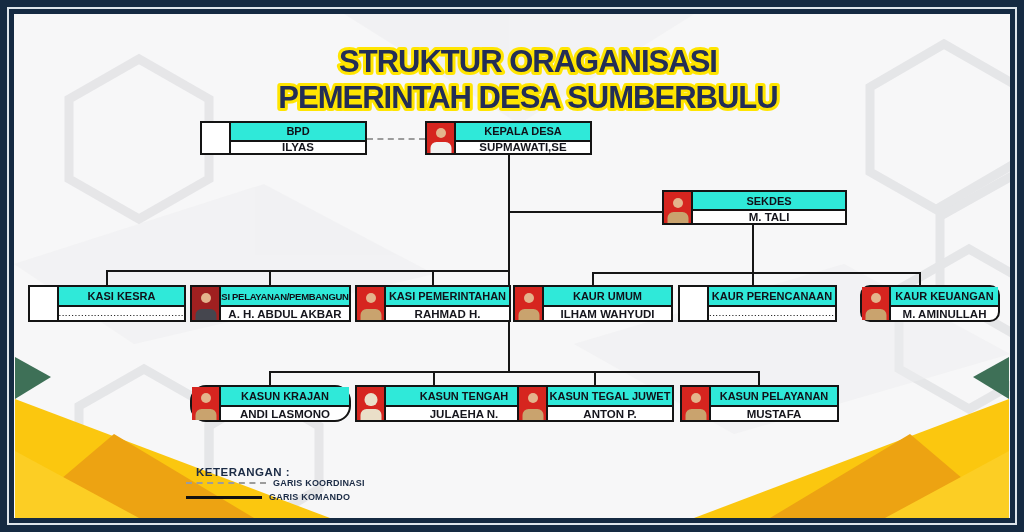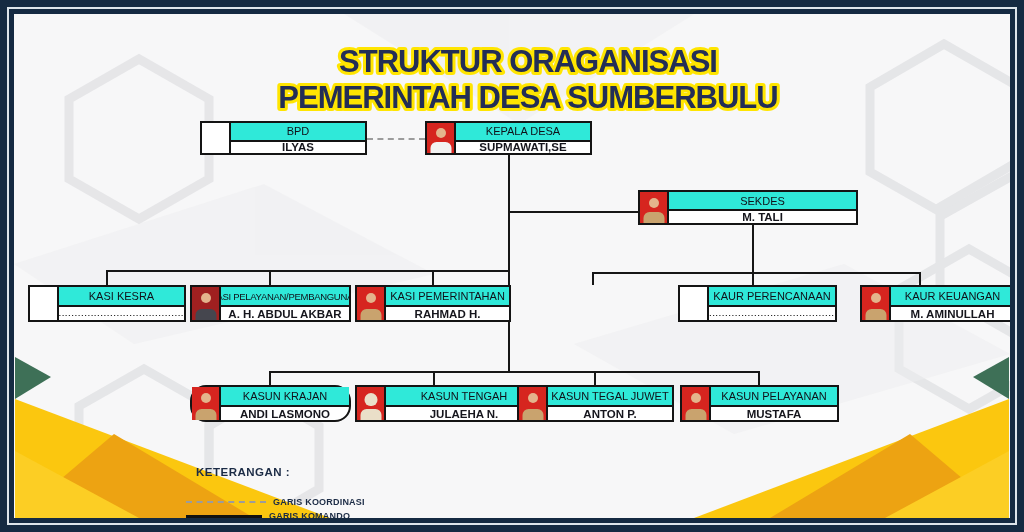--- a/index.html
+++ b/index.html
@@ -27,31 +27,31 @@
   .photo:not(.empty)::before{content:"";position:absolute;width:10px;height:10px;border-radius:50%;
          background:var(--skin,#e4b48c);left:50%;top:18%;transform:translateX(-50%);}
   .photo:not(.empty)::after{content:"";position:absolute;width:21px;height:12px;
          border-radius:6px 6px 0 0;background:var(--uni,#c9a36e);left:50%;bottom:-1px;transform:translateX(-50%);}
   .photo.white{--uni:#f2f2f2;} .photo.dark{--uni:#45464e;background:#a02020;}
   .photo.hijab{--uni:#eadfc8;}
   .photo.hijab::before{background:#eadfc8;width:13px;height:13px;border-radius:50% 50% 46% 46%;}
   .cells{flex:1;display:flex;flex-direction:column;min-width:0;}
   .role{height:55%;display:flex;align-items:center;justify-content:center;
         background:var(--accent-cyan,#2fe9d9);border-bottom:2px solid #141414;
-        font-weight:400;font-size:11px;color:#101018;white-space:nowrap;overflow:hidden;}
+        font-weight:700;font-size:11px;color:#101018;white-space:nowrap;overflow:hidden;}
   .role.small{font-size:9.5px;letter-spacing:-0.3px;}
   .name{flex:1;display:flex;align-items:center;justify-content:center;
         font-weight:700;font-size:11.5px;color:#15151c;white-space:nowrap;overflow:hidden;}
   .name.dots{font-size:8px;letter-spacing:1px;color:#222;}
   
   .cl{position:absolute;background:#161616;}
   .cl.dash{background:none;border-top:2px dashed var(--dash-gray,#9c9c9c);}
   
   .legend{position:absolute;left:186px;top:466px;width:200px;color:#1b2b45;}
-  .legend .head{font-weight:700;font-size:11.5px;letter-spacing:0.5px;margin-bottom:19px;padding-left:10px;}
+  .legend .head{font-weight:700;font-size:11.5px;letter-spacing:0.5px;margin-bottom:0;padding-left:10px;}
   .legend .row{display:flex;align-items:center;margin-bottom:4px;}
   .legend .ln{width:80px;flex:none;margin-right:7px;}
   .legend .ln.dashed{border-top:2px dashed var(--dash-gray,#9c9c9c);}
   .legend .ln.solid{border-top:3px solid #111;width:76px;}
   .legend .lbl{font-weight:700;font-size:9px;letter-spacing:0.2px;}
 </style>
 </head>
 <body>
 
 <div id="stage">
@@ -128,21 +128,21 @@
       </div>
 
       <div class="node" style="left:411px;top:107px;width:167px;height:34px;">
         <div class="photo white"></div>
         <div class="cells">
           <div class="role">KEPALA DESA</div>
           <div class="name">SUPMAWATI,SE</div>
         </div>
       </div>
 
-      <div class="node" style="left:624px;top:176px;width:220px;height:35px;justify-content:flex-end;">
+      <div class="node" style="left:648px;top:176px;width:185px;height:35px;justify-content:flex-end;">
         <div class="photo"></div>
         <div class="cells">
           <div class="role">SEKDES</div>
           <div class="name">M. TALI</div>
         </div>
       </div>
 
       <div class="node" style="left:14px;top:271px;width:158px;height:37px;">
         <div class="photo empty"></div>
         <div class="cells">
@@ -160,30 +160,37 @@
       </div>
 
       <div class="node" style="left:341px;top:271px;width:156px;height:37px;">
         <div class="photo"></div>
         <div class="cells">
           <div class="role">KASI PEMERINTAHAN</div>
           <div class="name">RAHMAD H.</div>
         </div>
       </div>
 
+      <div class="node" style="left:499px;top:271px;width:160px;height:37px;">
+        <div class="photo"></div>
+        <div class="cells">
+          <div class="role">KAUR UMUM</div>
+          <div class="name">ILHAM WAHYUDI</div>
+        </div>
+      </div>
 
       <div class="node" style="left:664px;top:271px;width:159px;height:37px;">
         <div class="photo empty"></div>
         <div class="cells">
           <div class="role">KAUR PERENCANAAN</div>
           <div class="name dots">.........................................</div>
         </div>
       </div>
 
-      <div class="node" style="left:846px;top:271px;width:156px;height:37px;">
+      <div class="node" style="left:846px;top:271px;width:140px;height:37px;border-radius:10px;">
         <div class="photo"></div>
         <div class="cells">
           <div class="role">KAUR KEUANGAN</div>
           <div class="name">M. AMINULLAH</div>
         </div>
       </div>
 
       <div class="node" style="left:176px;top:371px;width:161px;height:37px;border-radius:16px;">
         <div class="photo"></div>
         <div class="cells">

